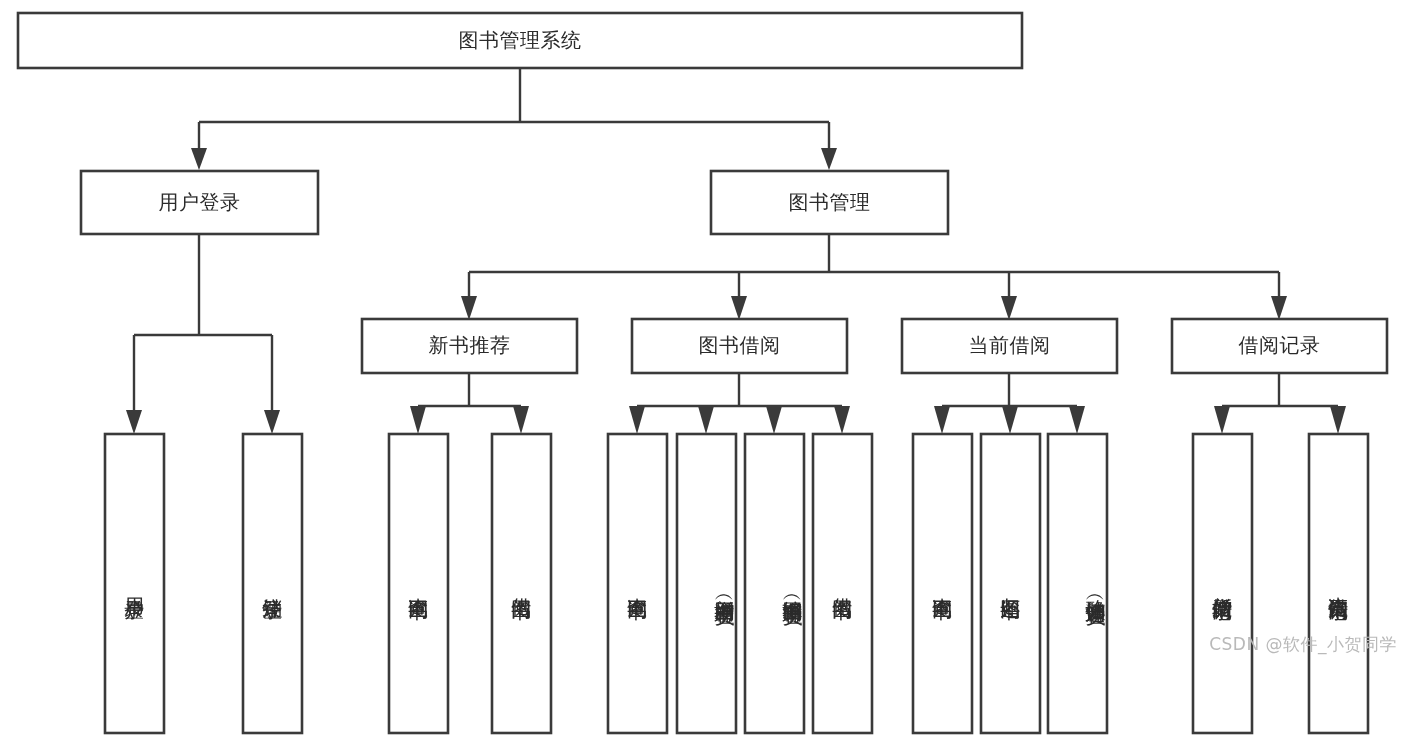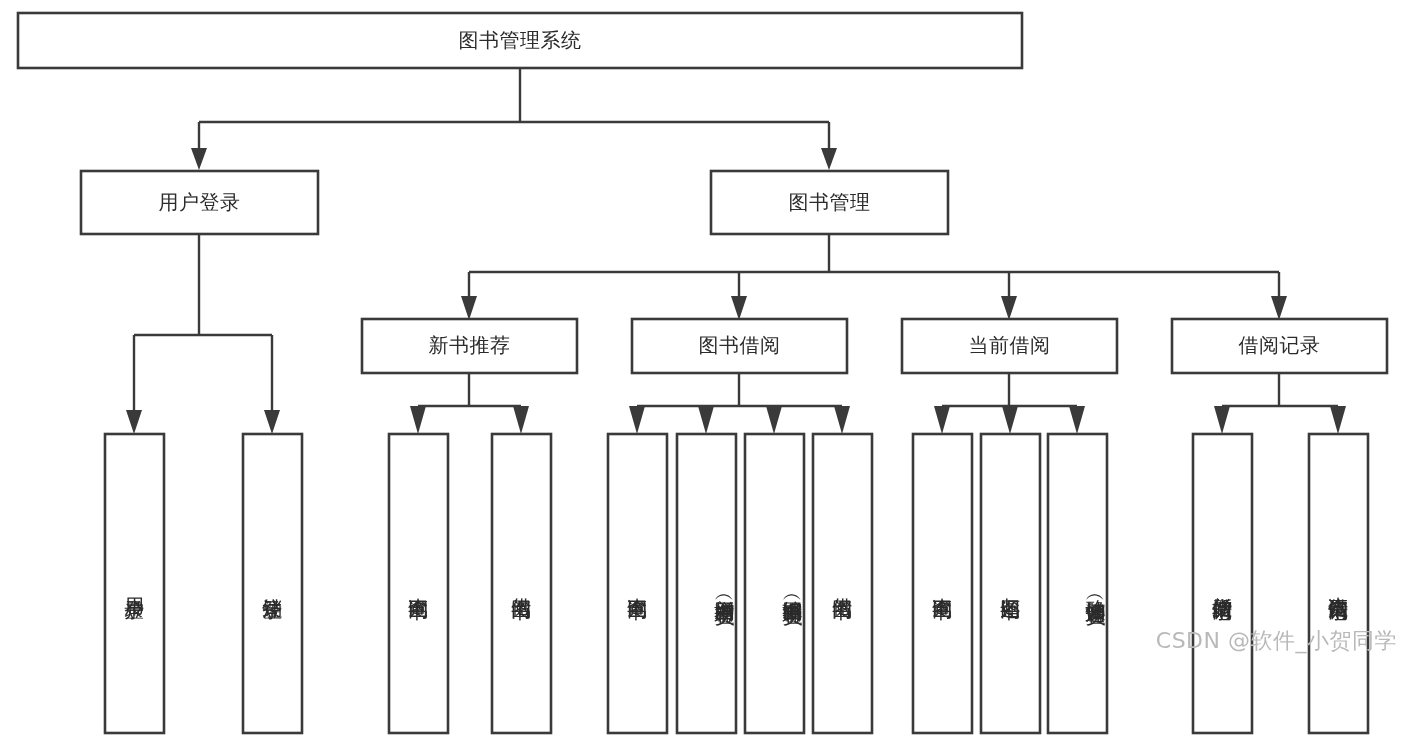--- a/index.html
+++ b/index.html
@@ -63,21 +63,21 @@
     justify-content: center;
     text-align: center;
     white-space: normal;
     pointer-events: none;
   }
   .watermark {
     position: absolute;
     right: 8px;
     bottom: 4px;
     font-family: "DejaVu Sans", "Liberation Sans", sans-serif;
-    font-size: 22px;
+    font-size: 17px;
     color: #b9b9b9;
     letter-spacing: 0.5px;
     white-space: nowrap;
   }
 </style>
 </head>
 <body>
 
 <div id="chart-root">
 

